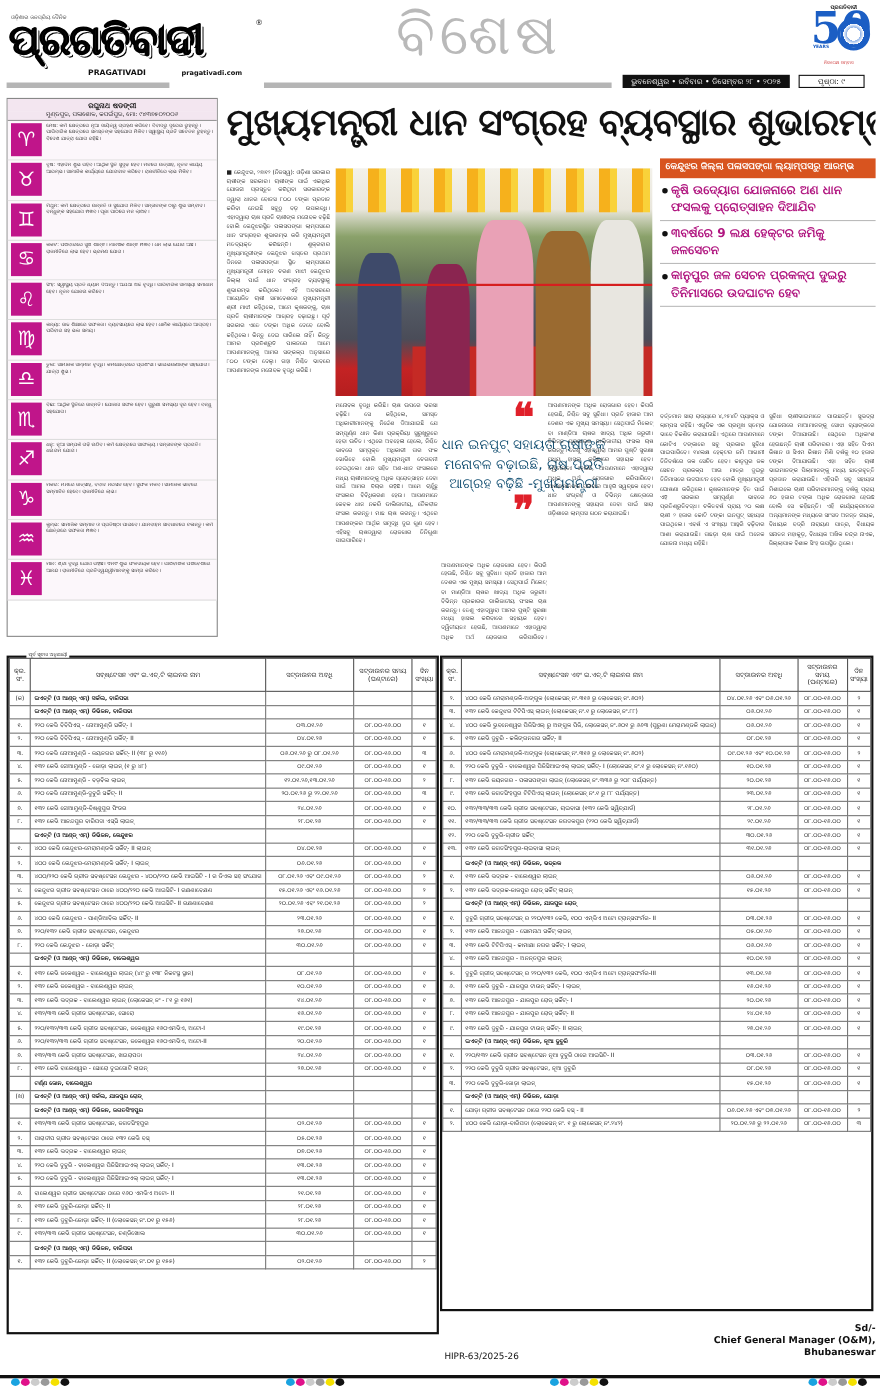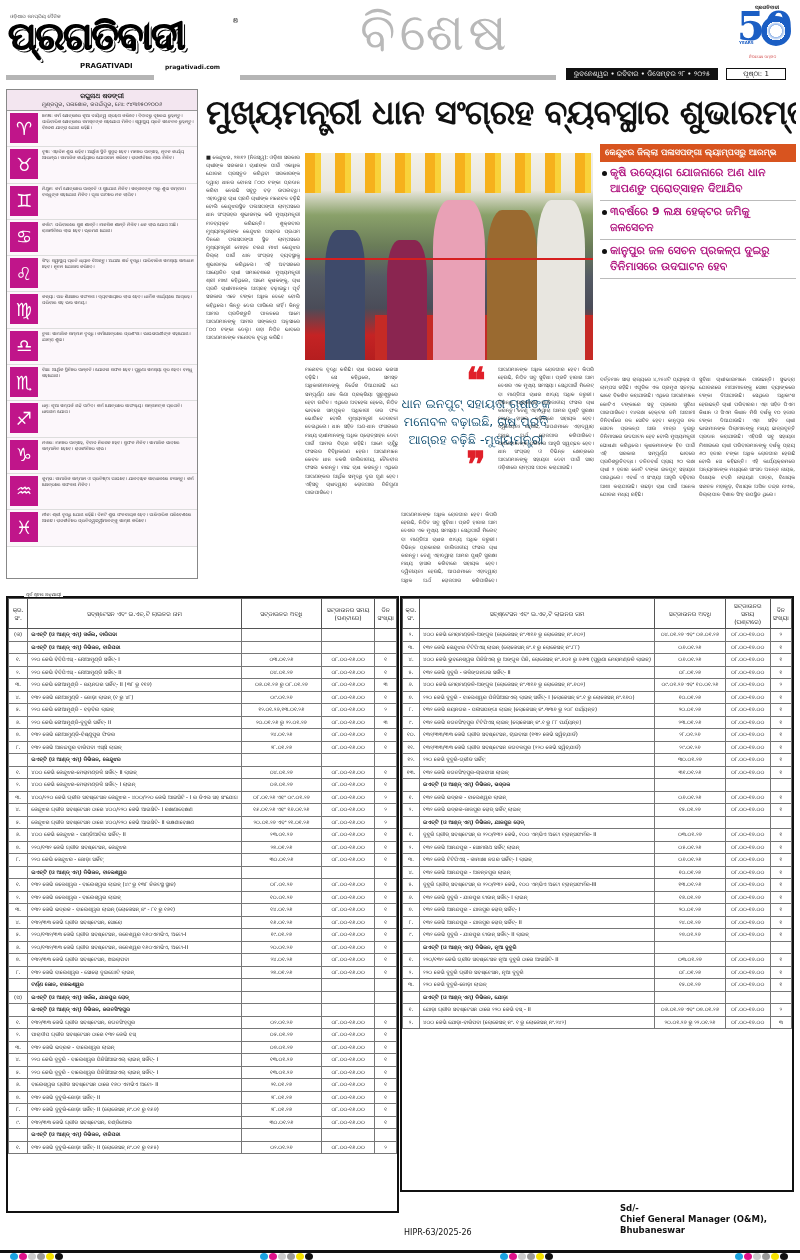--- a/index.html
+++ b/index.html
@@ -56,21 +56,21 @@
 
 .tables{position:absolute;left:0;top:596px;width:800px;height:620px}
 .tbl-wrap{position:absolute;top:0;height:617px;border:2px solid #111}
 .tbl-label{position:absolute;left:16px;top:-6px;font-size:4.5px;background:#fff;padding:0 2px}
 table{border-collapse:collapse;width:100%;font-size:5.3px}
 th{font-weight:normal;border:1px solid #555;padding:1px 2px;height:30px;font-size:6px;text-align:center}
 td{border:1px solid #777;padding:0 3px;height:12.5px;white-space:nowrap;overflow:hidden}
 td.c{text-align:center}
 td.sub{font-weight:bold}
 .footer-code{position:absolute;left:404px;top:1228px;font-size:8px;font-weight:normal}
-.sign-off{position:absolute;left:620px;top:1203px;font-size:8.5px;font-weight:bold;text-align:left;width:176px;line-height:11px}
+.sign-off{position:absolute;left:620px;top:1203px;font-size:8.5px;font-weight:bold;text-align:right;width:176px;line-height:11px}
 .bottom-rule{position:absolute;left:0;top:1250px;width:800px;height:3px;background:#111}
 .reg-marks{position:absolute;top:1253px;display:flex;gap:1px}
 .reg-marks span{width:8px;height:7px;border-radius:50%}
 </style>
 </head>
 <body>
 
 <header class="masthead">
   <div class="tagline">ଓଡ଼ିଶାର ଜନପ୍ରିୟ ଦୈନିକ</div>
   <div class="logo">ପ୍ରଗତିବାଦୀ</div>
@@ -81,21 +81,21 @@
   <div class="rule-grey"></div>
   <div class="rule-grey2"></div>
   <div class="fifty">
     <span class="num">50</span>
     <span class="seal"></span>
     <span class="top">ପ୍ରଗତିବାଦୀ</span>
     <span class="yrs">YEARS</span>
     <span class="bot">ନିରପେକ୍ଷ ସମ୍ବାଦ</span>
   </div>
   <div class="dateline">ଭୁବନେଶ୍ୱର • ରବିବାର • ଡିସେମ୍ବର ୨୮ • ୨୦୨୫</div>
-  <div class="pageno">ପୃଷ୍ଠା: 1</div>
+  <div class="pageno">ପୃଷ୍ଠା: ୯</div>
 </header>
 
 <aside class="horo">
   <div class="horo-author">ରଘୁନାଥ ଷଡଙ୍ଗୀ</div>
   <div class="horo-addr">ମୁଣ୍ଡପୁର, ପଳାଶୋଳ, କପଇଁପୁର, ମୋ: ୯୪୩୭୫୦୨୦୦୬</div>
   <div id="signs">
       <div class="sign">
         <span class="ico">♈</span>
         <span class="txt">ମେଷ: କର୍ମ କ୍ଷେତ୍ରରେ ନୂଆ ଦାୟିତ୍ୱ ଗ୍ରହଣ କରିବେ। ବିବାଦରୁ ଦୂରେଇ ରୁହନ୍ତୁ। ପାରିବାରିକ କ୍ଷେତ୍ରରେ ସମସ୍ତଙ୍କ ସହଯୋଗ ମିଳିବ। ସ୍ୱାସ୍ଥ୍ୟ ପ୍ରତି ସଚେତନ ରୁହନ୍ତୁ। ବିଦେଶ ଯାତ୍ରା ଯୋଗ ରହିଛି।</span>
       </div>
@@ -166,21 +166,21 @@
   <div class="q2">❞</div>
 </div>
 <div class="col" style="left:401px;top:510px;width:96px;height:74px">ଆପଣମାନଙ୍କ ଅଧିକ ରୋଜଗାର ହେବ। କିପରି ହେଉଛି, ନିଶ୍ଚିତ ସବୁ ସୁବିଧା। ପ୍ରତି ହାଜାର ଆମ ଦେଶର ଏକ ମୁଖ୍ୟ ସମସ୍ୟା। ସେଥିପାଇଁ ମିଲେଟ୍ ବା ମାଣ୍ଡିଆ ଚାଷର ଖାଦ୍ୟ ଅଧିକ ଜରୁରୀ। ବିଭିନ୍ନ ପ୍ରକାରର ଡାଲିଜାତୀୟ ଫସଲ ଚାଷ କରନ୍ତୁ। ତେଣୁ ଏହାଦ୍ୱାରା ଆମର ପୁଷ୍ଟି ସୁରକ୍ଷା ମଧ୍ୟ ହାସଲ କରିବାରେ ସହାୟକ ହେବ। ଦ୍ୱିତୀୟତଃ ହେଉଛି, ଆପଣମାନେ ଏହାଦ୍ୱାରା ଅଧିକ ଅର୍ଥ ରୋଜଗାର କରିପାରିବେ। ଆପଣମାନଙ୍କ ପରିବାର ଆହୁରି ସ୍ୱଚ୍ଛଳ ହେବ। ଧାନ ସଂଗ୍ରହ ଓ ବିଭିନ୍ନ କ୍ଷେତ୍ରରେ ଆପଣମାନଙ୍କୁ ସହାୟତା ଦେବା ପାଇଁ ସାରା ଓଡ଼ିଶାରେ ଲାମ୍ପସ ଗଠନ କରାଯାଇଛି।</div>
 <div class="col" style="left:498px;top:365px;width:96px;height:220px">ଆପଣମାନଙ୍କ ଅଧିକ ରୋଜଗାର ହେବ। କିପରି ହେଉଛି, ନିଶ୍ଚିତ ସବୁ ସୁବିଧା। ପ୍ରତି ହାଜାର ଆମ ଦେଶର ଏକ ମୁଖ୍ୟ ସମସ୍ୟା। ସେଥିପାଇଁ ମିଲେଟ୍ ବା ମାଣ୍ଡିଆ ଚାଷର ଖାଦ୍ୟ ଅଧିକ ଜରୁରୀ। ବିଭିନ୍ନ ପ୍ରକାରର ଡାଲିଜାତୀୟ ଫସଲ ଚାଷ କରନ୍ତୁ। ତେଣୁ ଏହାଦ୍ୱାରା ଆମର ପୁଷ୍ଟି ସୁରକ୍ଷା ମଧ୍ୟ ହାସଲ କରିବାରେ ସହାୟକ ହେବ। ଦ୍ୱିତୀୟତଃ ହେଉଛି, ଆପଣମାନେ ଏହାଦ୍ୱାରା ଅଧିକ ଅର୍ଥ ରୋଜଗାର କରିପାରିବେ। ଆପଣମାନଙ୍କ ପରିବାର ଆହୁରି ସ୍ୱଚ୍ଛଳ ହେବ। ଧାନ ସଂଗ୍ରହ ଓ ବିଭିନ୍ନ କ୍ଷେତ୍ରରେ ଆପଣମାନଙ୍କୁ ସହାୟତା ଦେବା ପାଇଁ ସାରା ଓଡ଼ିଶାରେ ଲାମ୍ପସ ଗଠନ କରାଯାଇଛି।</div>
 <div class="col" style="left:600px;top:375px;width:95px;height:210px">ବର୍ତ୍ତମାନ ସାରା ରାଜ୍ୟରେ ୪,୨୫୪ଟି ପ୍ୟାକ୍ସ ଓ ଲାମ୍ପସ ରହିଛି। ଏଗୁଡିକ ଏକ ପ୍ରମୁଖ ସ୍ତମ୍ଭ ଭାବେ ବିକଶିତ କରାଯାଉଛି। ଏଥିରେ ଆପଣମାନେ କୋଟିଏ ଟଙ୍କାରେ ସବୁ ପ୍ରକାର ସୁବିଧା ପାଇପାରିବେ। ୧୪ଲକ୍ଷ ହେକ୍ଟର ଜମି ଆଗାମୀ ତିନିବର୍ଷରେ ଜଳ ସେଚିତ ହେବ। କାନୁପୁର ଜଳ ସେଚନ ପ୍ରକଳ୍ପ ଆଉ ମାତ୍ର ଦୁଇରୁ ତିନିମାସରେ ଉଦଘାଟନ ହେବ ବୋଲି ମୁଖ୍ୟମନ୍ତ୍ରୀ ଘୋଷଣା କରିଥିଲେ। କୃଷକମାନଙ୍କ ହିତ ପାଇଁ ଏହି ସରକାର ସମ୍ପୂର୍ଣ୍ଣ ଭାବରେ ପ୍ରତିଶ୍ରୁତିବଦ୍ଧ। ଚଳିତବର୍ଷ ପ୍ରାୟ ୨୦ ଲକ୍ଷ ଚାଷୀ ୨ ହଜାର କୋଟି ଟଙ୍କା ଇନପୁଟ୍ ସହାୟତା ପାଇଥିଲେ। ଏବର୍ଷ ଏ ସଂଖ୍ୟା ଆହୁରି ବଢ଼ିବାର ଆଶା କରାଯାଉଛି। ତାଛଡ଼ା ଚାଷ ପାଇଁ ଅନେକ ଯୋଜନା ମଧ୍ୟ ରହିଛି।</div>
 <div class="col" style="left:699px;top:375px;width:96px;height:210px">ସୁବିଧା ଚାଷୀଭାଇମାନେ ପାଉଛନ୍ତି। ସୁଭଦ୍ରା ଯୋଜନାରେ ମାଆମାନଙ୍କୁ ସୋଝା ବ୍ୟାଙ୍କରେ ଟଙ୍କା ଦିଆଯାଉଛି। ସେଥିରେ ଅଧିକାଂଶ ହେଉଛନ୍ତି ଚାଷୀ ପରିବାରର। ଏହା ସହିତ ପିଏମ କିଷାନ ଓ ସିଏମ କିଷାନ ମିଶି ବର୍ଷକୁ ୧୦ ହଜାର ଟଙ୍କା ଦିଆଯାଉଛି। ଏହା ସହିତ ଚାଷୀ ଭାଇମାନଙ୍କ ପିଲାମାନଙ୍କୁ ମଧ୍ୟ ଛାତ୍ରବୃତ୍ତି ପ୍ରଦାନ କରାଯାଉଛି। ଏହିପରି ସବୁ ସହାୟତା ମିଶାଇଲେ ଚାଷୀ ପରିବାରମାନଙ୍କୁ ବର୍ଷକୁ ପ୍ରାୟ ୬୦ ହଜାର ଟଙ୍କା ଅଧିକ ରୋଜଗାର ହେଉଛି ବୋଲି ସେ କହିଛନ୍ତି। ଏହି କାର୍ଯ୍ୟକ୍ରମରେ ଅନ୍ୟମାନଙ୍କ ମଧ୍ୟରେ ସାଂସଦ ଅନନ୍ତ ନାୟକ, ବିଧାୟକ ବଦ୍ରି ନାରାୟଣ ପାତ୍ର, ବିଧାୟକ ସନାତନ ମହାକୁଡ଼, ବିଧାୟକ ଅଖିଳ ଚନ୍ଦ୍ର ନାଏକ, ଜିଲ୍ଲାପାଳ ବିଶାଳ ସିଂହ ଉପସ୍ଥିତ ଥିଲେ।</div>
 
 <div class="side">
   <div class="side-head">କେନ୍ଦୁଝର ଜିଲ୍ଲା ପଳାସପଙ୍ଗା ଲ୍ୟାମ୍ପସରୁ ଆରମ୍ଭ</div>
   <div id="bullets">
-      <div class="bullet">କୃଷି ଉଦ୍ୟୋଗ ଯୋଜନାରେ ଅଣ ଧାନ ଆପଣଙୁ ପ୍ରୋତ୍ସାହନ ଦିଆଯିବ</div>
+      <div class="bullet">କୃଷି ଉଦ୍ୟୋଗ ଯୋଜନାରେ ଅଣ ଧାନ ଫସଲକୁ ପ୍ରୋତ୍ସାହନ ଦିଆଯିବ</div>
       <div class="bullet">୩ବର୍ଷରେ 9 ଲକ୍ଷ ହେକ୍ଟର ଜମିକୁ ଜଳସେଚନ</div>
       <div class="bullet">କାନୁପୁର ଜଳ ସେଚନ ପ୍ରକଳ୍ପ ଦୁଇରୁ ତିନିମାସରେ ଉଦଘାଟନ ହେବ</div>
     </div>
 </div>
 
 <section class="tables">
   <div class="tbl-wrap" style="left:6px;width:393px">
     <span class="tbl-label">ପୂର୍ବ ସୂଚନା ଅନୁଯାୟୀ</span>
     <table>
       <colgroup>

